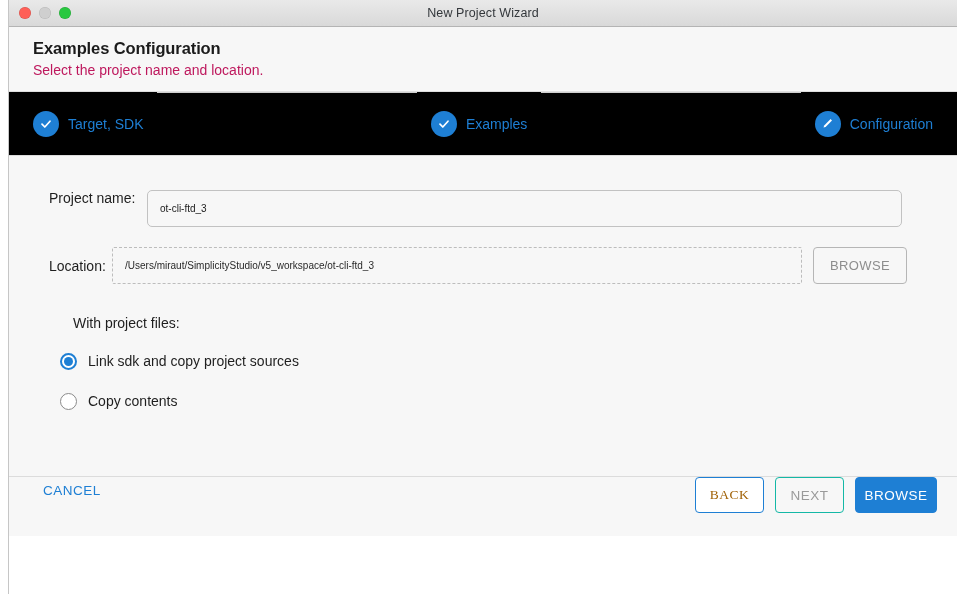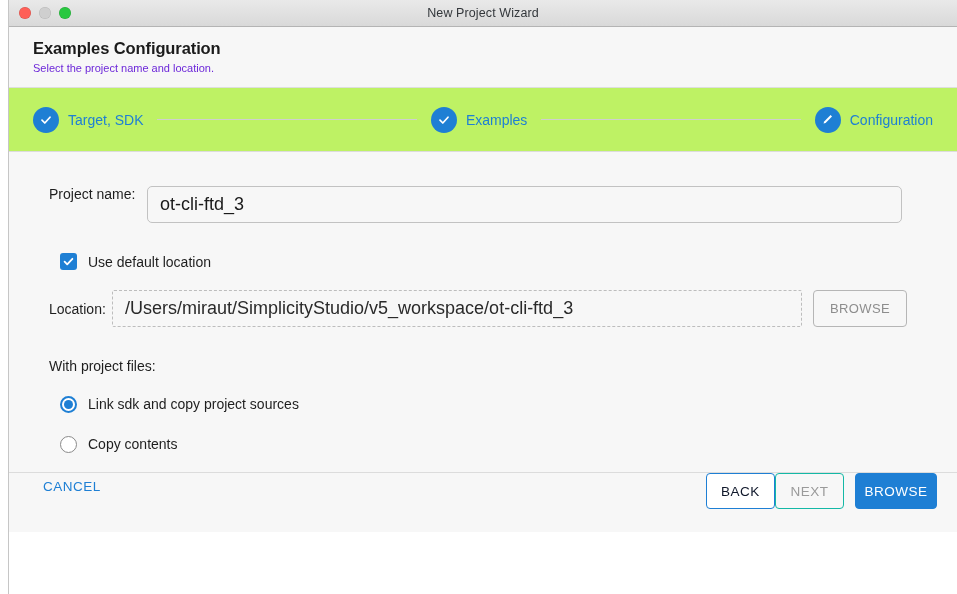--- a/index.html
+++ b/index.html
@@ -97,30 +97,29 @@
   }
   .header h1 {
     margin: 0 0 4px 0;
     font-size: 16.5px;
     font-weight: bold;
     color: #1b1b1b;
     letter-spacing: -.1px;
   }
   .header p {
     margin: 0;
-    font-size: 11px;
-    color: #6d28d9;
+    font-size: 14px;
+    color: #be185d;
   }
 
   
   .stepper {
-    background: #bef264;
+    background: #000000;
     height: 63px;
     display: flex;
-    align-items: center;
     padding: 0 24px;
     border-bottom: 1px solid #dcdcdc;
   }
   .step {
     display: flex;
     align-items: center;
     gap: 9px;
     flex: 0 0 auto;
     white-space: nowrap;
   }
@@ -165,21 +164,21 @@
     white-space: nowrap;
   }
   .lbl-project-name { width: 98px; }
 
   .text-input {
     height: 37px;
     box-sizing: border-box;
     background: #f7f7f7;
     border: 1px solid #c2c2c2;
     border-radius: 5px;
-    font-size: 18px;
+    font-size: 10px;
     color: #1a1a1a;
     padding: 0 12px;
     outline: none;
     font-family: inherit;
   }
   .input-project-name { width: 755px; }
 
   .row-checkbox {
     display: flex;
     align-items: center;
@@ -226,20 +225,21 @@
     color: #8d8d8d;
     font-size: 13px;
     font-family: inherit;
     letter-spacing: .4px;
   }
 
   .group-title {
     font-size: 14px;
     color: #1e1e1e;
     padding: 31px 0 0 40px;
+    margin-left: 24px;
   }
 
   .radio-list { padding: 10px 0 0 51px; }
   .radio-row {
     display: flex;
     align-items: center;
     gap: 11px;
     height: 40px;
   }
   .radio {
@@ -293,22 +293,23 @@
     border: none;
     color: #1e7fd4;
     padding: 6px 2px;
   }
   .btn-back {
     height: 36px;
     min-width: 69px;
     background: #ffffff;
     border: 1px solid #1e7fd4;
     border-radius: 4px;
-    color: #0f172a;
-    margin-right: 0;
+    color: #a16207;
+    margin-right: 11px;
+    font-family: Liberation Serif, serif;
   }
   .btn-next {
     height: 36px;
     min-width: 69px;
     background: #f7f7f7;
     border: 1px solid #14b8a6;
     border-radius: 4px;
     color: #9a9a9a;
     margin-right: 11px;
   }
@@ -388,28 +389,20 @@
 
   </div>
 
   <div class="content">
 
     <div class="row-name">
       <span class="field-label lbl-project-name">Project name:</span>
       <input class="text-input input-project-name" type="text" value="ot-cli-ftd_3" style="">
     </div>
 
-    <div class="row-checkbox">
-      <span class="checkbox">
-        <svg width="13" height="13" viewBox="0 0 13 13" aria-hidden="true">
-          <path d="M2.6 6.7 L5.2 9.3 L10.4 3.8" fill="none" stroke="#ffffff" stroke-width="1.8" stroke-linecap="round" stroke-linejoin="round"></path>
-        </svg>
-      </span>
-      <span class="checkbox-label">Use default location</span>
-    </div>
 
     <div class="row-location">
       <span class="field-label lbl-location">Location:</span>
       <input class="text-input input-location" type="text" disabled="" value="/Users/miraut/SimplicityStudio/v5_workspace/ot-cli-ftd_3" style="">
       <button class="browse-button">BROWSE</button>
     </div>
 
     <div class="group-title">With project files:</div>
 
     <div class="radio-list">

